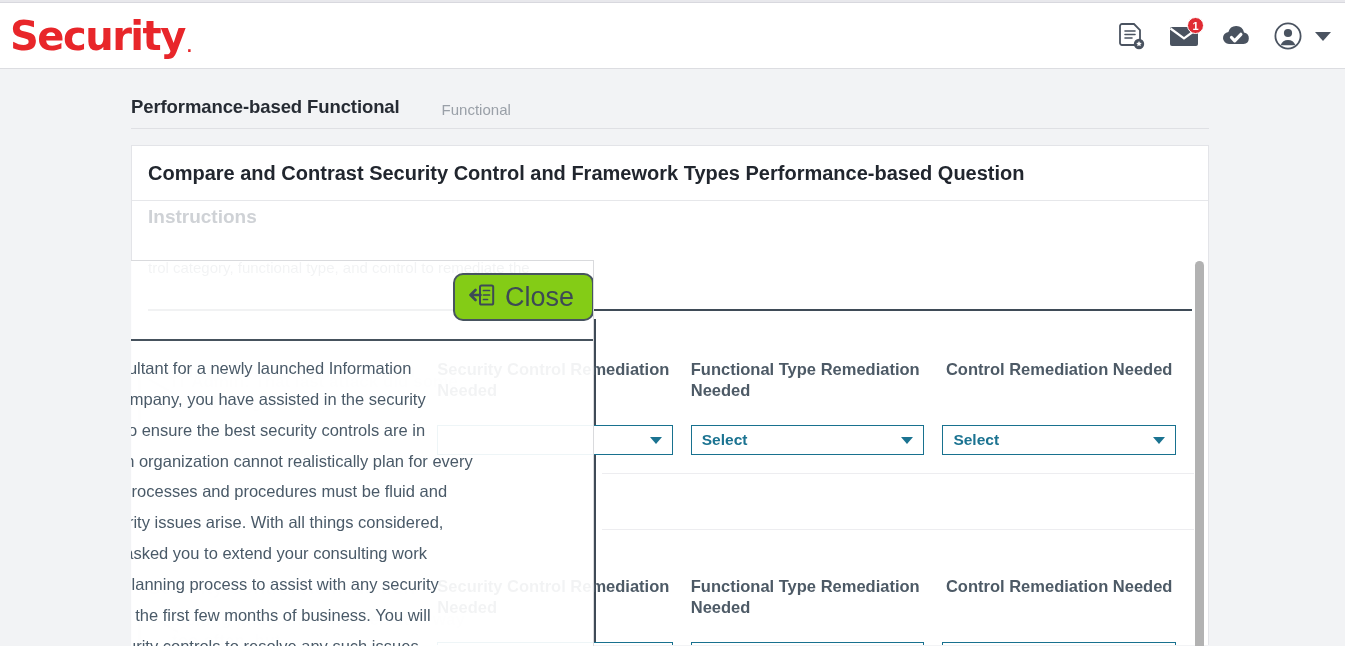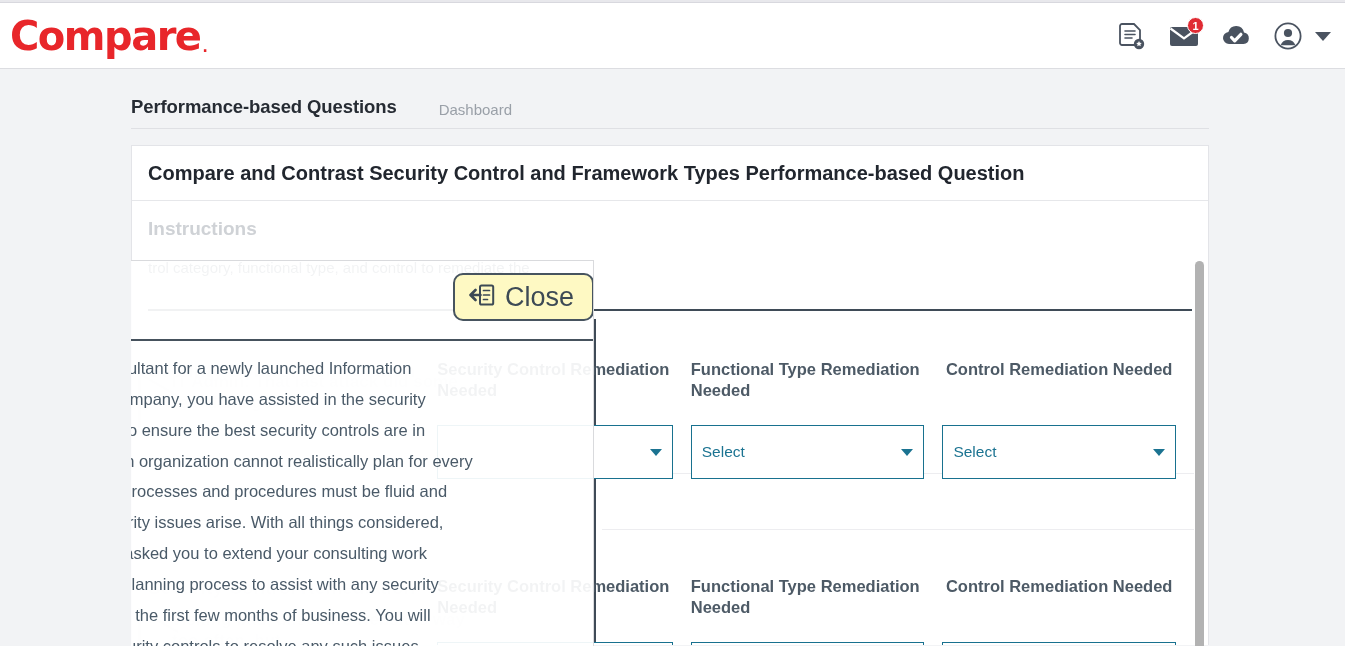--- a/index.html
+++ b/index.html
@@ -76,21 +76,21 @@
   .card-title {
     height: 55px; display: flex; align-items: center;
     padding-left: 16px;
     font-size: 20px; font-weight: 700; color: #21262e;
     border-bottom: 1px solid #e6e7ea;
   }
 
   
   .card-body { position: relative; height: 444px; overflow: hidden; }
 
-  .instructions-block { position: absolute; left: 16px; top: 16px; right: 14px; }
+  .instructions-block { position: absolute; left: 16px; top: 4px; right: 14px; }
   .instr-head { font-size: 19px; font-weight: 700; color: #cfd2d6; line-height: 1.25; }
   .instr-line {
     position: absolute; left: 16px; top: 56px; right: 16px;
     font-size: 15px; color: #4a5a68; line-height: 1.4;
   }
   .hr-dark { position: absolute; left: 16px; top: 108px; right: 16px; height: 2px; background: #3f4b57; }
 
   
   .ghost { position: absolute; color: #eceef0; font-weight: 700; line-height: 1.25; }
   .ghost-bubble-1 { left: 40px; top: 170px; width: 300px; font-size: 17px; }
@@ -120,27 +120,28 @@
   .qcell-c { width: 278px; text-align: center; }
 
   .ghost-head { color: #edeff1; font-size: 19px; font-weight: 700; line-height: 1.25; }
 
   .col-head {
     font-size: 16.5px; font-weight: 700; color: #4d5a66;
     line-height: 1.3; min-height: 44px;
   }
   .sel {
     margin-top: 22px;
-    height: 54px; width: 100%;
+    height: 30px; width: 100%;
     border: 1px solid #18718f;
     background: #ffffff;
     display: flex; align-items: center; justify-content: space-between;
     padding: 0 10px;
     font-size: 15.5px; color: #1b7391;
     cursor: pointer;
+    font-weight: bold;
   }
   .sel-chev {
     width: 0; height: 0;
     border-left: 6px solid transparent; border-right: 6px solid transparent;
     border-top: 7px solid #1b7391;
   }
 
   
   .vsep { position: absolute; left: 462px; top: 118px; bottom: 0; width: 2px; background: #3f4b57; }
 
@@ -162,38 +163,38 @@
     border-right: 1px solid #d9dadd;
     border-top: 1px solid #d9dadd;
     overflow: hidden;
   }
   .ov-inner { position: relative; width: 600px; margin-left: -137px; }
   .ov-close {
     position: absolute; right: 0px; top: 12px;
     display: flex; align-items: center; gap: 10px;
     padding: 8px 18px 8px 14px;
     border: 2px solid #47545f; border-radius: 10px;
-    background: #fef9c3; cursor: pointer;
+    background: #84cc16; cursor: pointer;
   }
   .ov-close-label { font-size: 27px; color: #3d4a55; line-height: 1; }
   .ov-rule { position: absolute; left: 0; top: 78px; width: 600px; height: 2px; background: #46525d; }
   .ov-text {
     position: absolute; left: 0; top: 92px; width: 600px;
     font-size: 16.5px; line-height: 1.87; color: #4a5a68;
   }
 </style>
 </head>
 <body>
 
 <div class="top-rule"></div>
 
 <div class="app-header">
 
   <div class="brand">
-    <span class="brand-text">Compare</span>
+    <span class="brand-text">Security</span>
     <span class="brand-dot">.</span>
   </div>
 
   <div class="header-icons">
 
     <div class="hicon">
       <svg width="26" height="28" viewBox="0 0 26 28">
         <path d="M3 2h12l6 6v13a2 2 0 0 1-2 2H3a2 2 0 0 1-2-2V4a2 2 0 0 1 2-2z" fill="none" stroke="#4a5360" stroke-width="1.8"></path>
         <path d="M6 9h10M6 12.5h10M6 16h7" stroke="#4a5360" stroke-width="1.6" stroke-linecap="round"></path>
         <circle cx="20" cy="22" r="5.2" fill="#4a5360"></circle>
@@ -224,22 +225,22 @@
       </svg>
     </div>
 
     <div class="caret-down"></div>
   </div>
 </div>
 
 <div class="page">
 
   <div class="tabbar">
-    <div class="tab tab-active">Performance-based Questions</div>
-    <div class="tab tab-inactive">Dashboard</div>
+    <div class="tab tab-active">Performance-based Functional</div>
+    <div class="tab tab-inactive">Functional</div>
   </div>
 
   <div class="card">
     <div class="card-title">Compare and Contrast Security Control and Framework Types Performance-based Question</div>
 
     <div class="card-body">
 
       <div class="instructions-block">
         <div class="instr-head">Instructions</div>
       </div>

